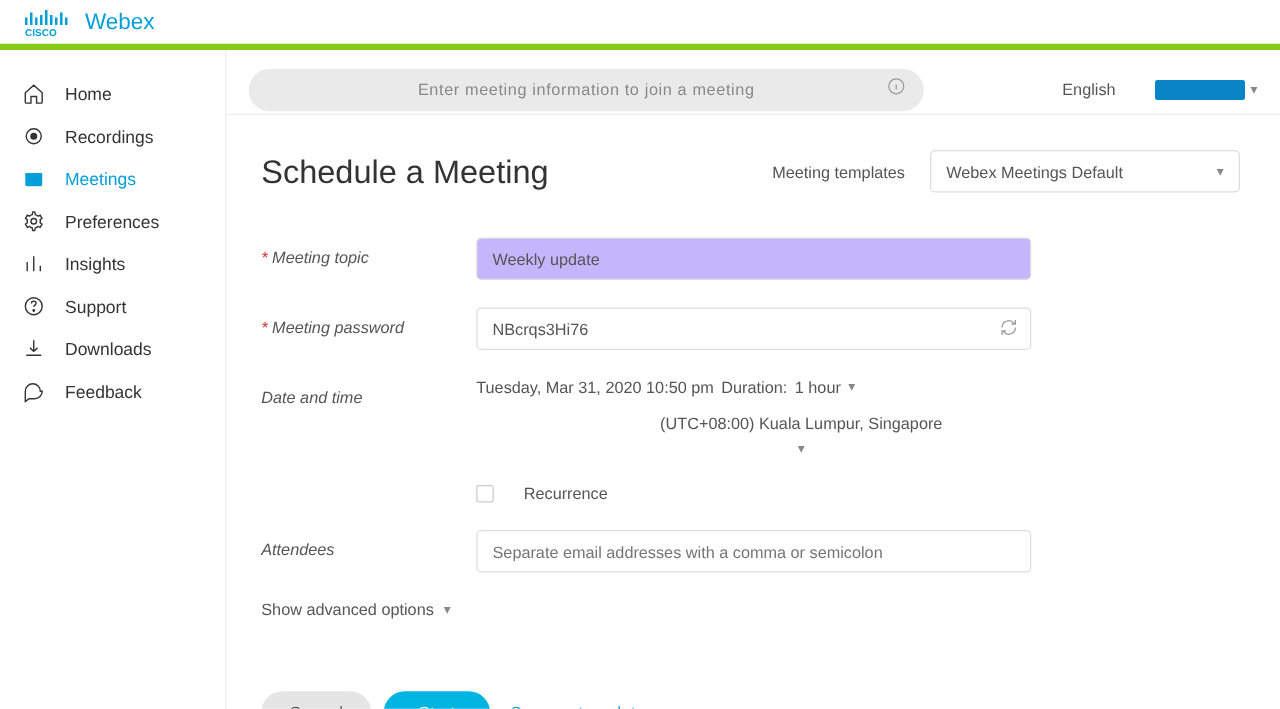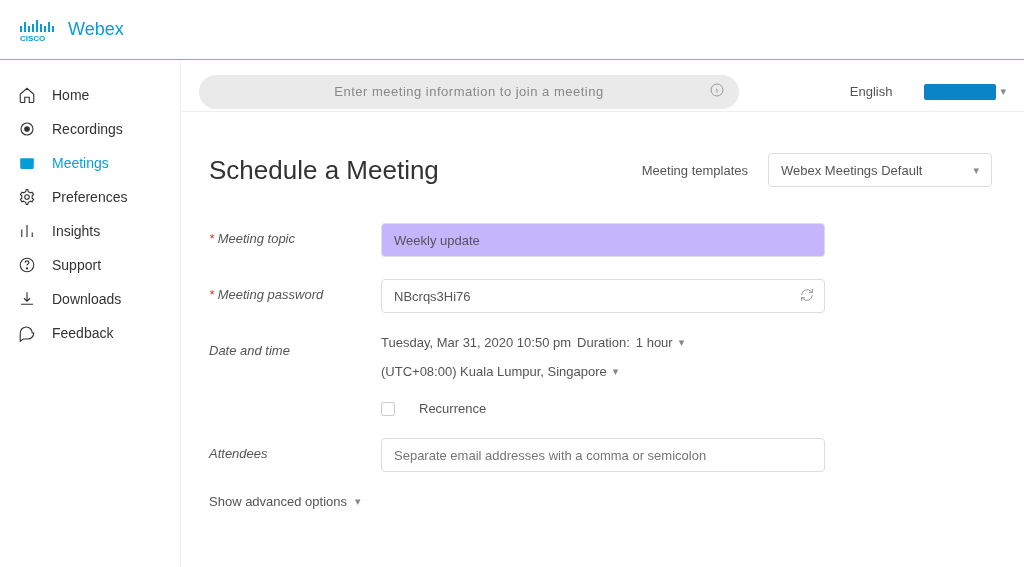--- a/index.html
+++ b/index.html
@@ -1,50 +1,50 @@
 <!DOCTYPE html>
 <html><head>
 <meta charset="utf-8">
 <style>
 * { box-sizing: border-box; margin: 0; padding: 0; }
 body { font-family: -apple-system, BlinkMacSystemFont, "Segoe UI", Helvetica, Arial, sans-serif; background: #fff; color: #333; width: 1024px; height: 567px; overflow: hidden; }
-.topbar { height: 60px; display: flex; align-items: center; padding: 0 20px; border-bottom: 1px solid #84cc16; }
+.topbar { height: 40px; display: flex; align-items: center; padding: 0 20px; border-bottom: 5px solid #84cc16; }
 .logo-area { display: flex; align-items: center; gap: 6px; }
 .cisco-logo { width: 40px; height: 24px; color: #049fd9; }
 .webex-label { color: #049fd9; font-size: 18px; font-weight: 400; margin-left: 2px; }
 .layout { display: flex; }
 .sidebar { width: 180px; padding: 18px 0; }
 .nav-item { display: flex; align-items: center; height: 34px; padding: 0 18px; gap: 16px; cursor: pointer; font-size: 14px; color: #333; }
 .nav-item.active { color: #049fd9; }
 .nav-icon { width: 18px; height: 18px; display: flex; align-items: center; justify-content: center; color: inherit; }
 .main { flex: 1; padding: 0; border-left: 1px solid #eee; }
 .main-header { display: flex; align-items: center; padding: 12px 18px 0 18px; gap: 18px; border-bottom: 1px solid #eee; height: 52px; }
 .search-pill { flex: 0 0 540px; background: #eaeaea; border-radius: 20px; height: 34px; display: flex; align-items: center; justify-content: center; position: relative; }
 .search-pill .placeholder { color: #888; font-size: 13px; letter-spacing: 0.5px; }
 .search-pill .info-ico { position: absolute; right: 14px; color: #999; }
 .spacer { flex: 1; }
 .lang { font-size: 13px; color: #555; margin-right: 14px; }
 .user-chip { color: #049fd9; font-size: 13px; display: flex; align-items: center; gap: 4px; }
 .user-chip .obscured { background: #0a84c7; color: #0a84c7; border-radius: 2px; padding: 1px 2px; font-size: 12px; }
 .content { padding: 28px 32px 0 28px; }
-.page-title-row { display: flex; align-items: center; justify-content: space-between; margin-bottom: 36px; margin-top: 13px; }
+.page-title-row { display: flex; align-items: center; justify-content: space-between; margin-bottom: 36px; }
 .page-title { font-size: 26px; font-weight: 400; color: #333; }
 .template-area { display: flex; align-items: center; gap: 20px; }
 .template-label { font-size: 13px; color: #555; }
-.template-select { width: 224px; height: 34px; border: 1px solid #ddd; border-radius: 4px; background: #fff; display: flex; align-items: center; justify-content: space-between; padding: 0 12px; font-size: 13px; color: #555; cursor: pointer; }
+.template-select { width: 248px; height: 34px; border: 1px solid #ddd; border-radius: 4px; background: #fff; display: flex; align-items: center; justify-content: space-between; padding: 0 12px; font-size: 13px; color: #555; cursor: pointer; }
 .form-row { display: flex; align-items: flex-start; margin-bottom: 22px; }
 .form-label { width: 172px; font-size: 13px; color: #555; padding-top: 8px; font-style: italic; }
 .form-label .req { color: #d93025; }
 .form-field { flex: 0 0 444px; }
 .text-input { width: 100%; height: 34px; border: 1px solid #ddd; border-radius: 4px; padding: 0 12px; font-size: 13px; color: #555; background: #fff; }
 .text-input.locked { background: #c4b5fd; }
 .pw-row { position: relative; }
 .refresh-ico { position: absolute; right: 10px; top: 8px; color: #999; cursor: pointer; }
 .datetime-line { font-size: 13px; color: #555; display: flex; align-items: center; gap: 6px; margin-bottom: 14px; flex-wrap: wrap; }
-.tz-line { font-size: 13px; color: #555; display: flex; align-items: center; gap: 6px; margin-bottom: 22px; }
+.tz-line { font-size: 13px; color: #555; display: flex; align-items: center; gap: 6px; margin-bottom: 22px; flex-direction: column; }
 .checkbox-row { display: flex; align-items: center; gap: 24px; margin-top: 4px; }
 .faux-check { width: 14px; height: 14px; border: 1px solid #ccc; border-radius: 2px; background: #fff; }
 .adv-opts { font-size: 13px; color: #555; display: flex; align-items: center; gap: 8px; margin-top: 10px; cursor: pointer; }
 .button-row { display: flex; align-items: center; gap: 10px; margin-top: 58px; }
 .btn { height: 34px; padding: 0 22px; border-radius: 17px; font-size: 14px; border: none; cursor: pointer; display: flex; align-items: center; }
 .btn-cancel { background: #e5e5e5; color: #555; }
 .btn-primary { background: #00b5e2; color: #fff; padding: 0 28px; }
 .link { color: #049fd9; font-size: 14px; cursor: pointer; margin-left: 6px; }
 .chevron { font-size: 11px; color: #888; }
 </style>

